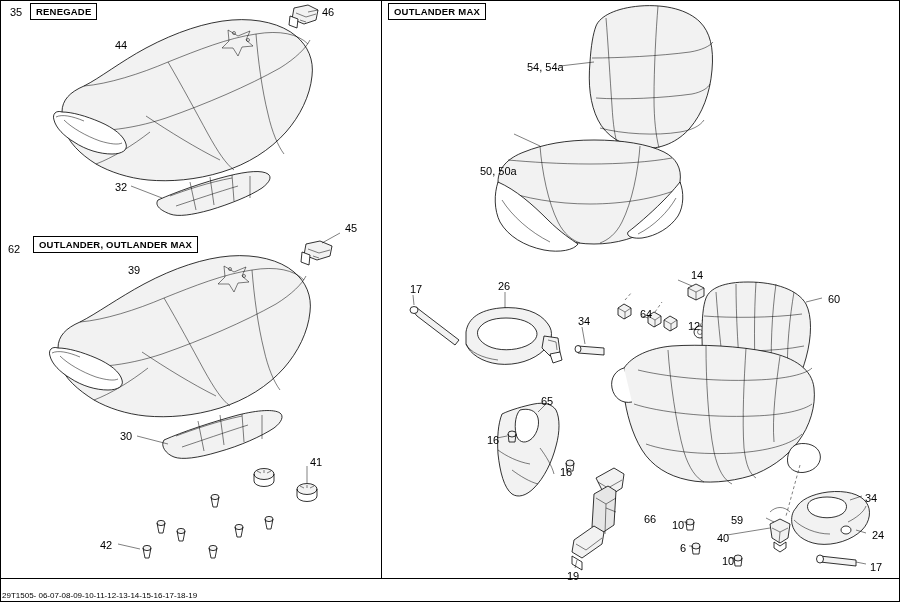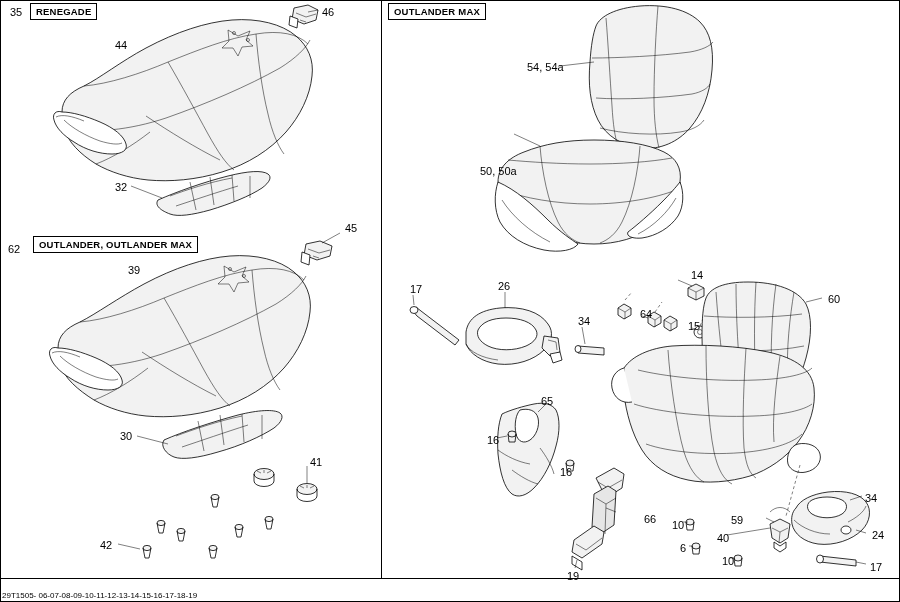--- a/index.html
+++ b/index.html
@@ -424,21 +424,21 @@
       <div class="num" style="left: 120px; top: 432px;">30</div>
       <div class="num" style="left: 310px; top: 458px;">41</div>
       <div class="num" style="left: 100px; top: 541px;">42</div>
       <div class="num" style="left: 527px; top: 63px;">54, 54a</div>
       <div class="num" style="left: 480px; top: 131px; margin-top: 36px;">50, 50a</div>
       <div class="num" style="left: 410px; top: 285px;">17</div>
       <div class="num" style="left: 498px; top: 282px;">26</div>
       <div class="num" style="left: 578px; top: 317px;">34</div>
       <div class="num" style="left: 682px; top: 271px; margin-left: 9px;">14</div>
       <div class="num" style="left: 640px; top: 310px;">64</div>
-      <div class="num" style="left: 688px; top: 322px;">15</div>
+      <div class="num" style="left: 688px; top: 322px;">12</div>
       <div class="num" style="left: 828px; top: 295px;">60</div>
       <div class="num" style="left: 541px; top: 397px;">65</div>
       <div class="num" style="left: 487px; top: 436px;">16</div>
       <div class="num" style="left: 560px; top: 468px;">16</div>
       <div class="num" style="left: 620px; top: 515px; margin-left: 24px;">66</div>
       <div class="num" style="left: 567px; top: 572px;">19</div>
       <div class="num" style="left: 672px; top: 521px;">10</div>
       <div class="num" style="left: 680px; top: 544px;">6</div>
       <div class="num" style="left: 717px; top: 534px;">40</div>
       <div class="num" style="left: 722px; top: 557px;">10</div>

